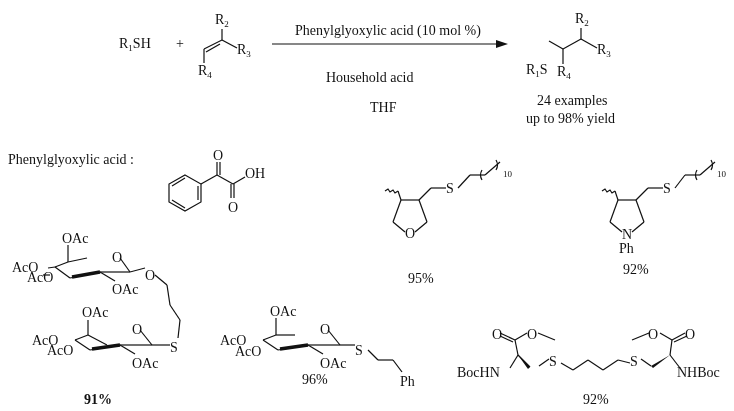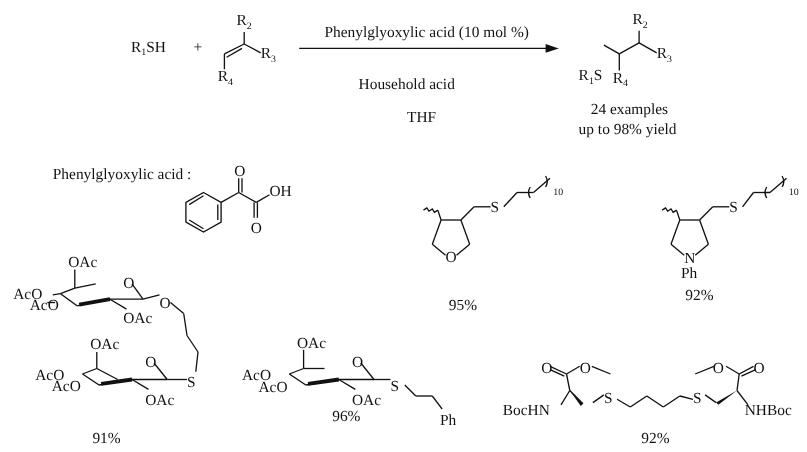--- a/index.html
+++ b/index.html
@@ -57,21 +57,21 @@
   </g>
 </svg>
 <div class="abs t" style="left:526px;top:32px;margin-top:30px;"><span>R</span><sub>1</sub><span>S</span></div>
 <div class="abs t" style="left:575px;top:11px;"><span>R</span><sub>2</sub></div>
 <div class="abs t" style="left:597px;top:42px;"><span>R</span><sub>3</sub></div>
 <div class="abs t" style="left:557px;top:64px;"><span>R</span><sub>4</sub></div>
 </div>
 <div class="abs t" style="left:537px;top:93px;">24 examples</div>
 <div class="abs t" style="left:526px;top:111px;text-align:center;">up to 98% yield</div>
 
-<div class="abs t" style="left:8px;top:152px;margin-left:40px;">Phenylglyoxylic acid :</div>
+<div class="abs t" style="left:8px;top:152px;">Phenylglyoxylic acid :</div>
 <div>
 <svg width="734" height="411">
   <g stroke="#111" stroke-width="1.2" fill="none">
 
     <polygon points="185,175 201,184 201,202 185,211 169,202 169,184"></polygon>
     <line x1="172" y1="186" x2="185" y2="178"></line>
     <line x1="198" y1="186" x2="198" y2="200"></line>
     <line x1="172" y1="200" x2="185" y2="208"></line>
 
     <line x1="201" y1="184" x2="217" y2="175"></line>
@@ -181,21 +181,21 @@
   <text class="lbl" x="112" y="262">O</text>
   <text class="lbl" x="112" y="294">OAc</text>
   <text class="lbl" x="145" y="280">O</text>
   <text class="lbl" x="82" y="317">OAc</text>
   <text class="lbl" x="32" y="345">AcO</text>
   <text class="lbl" x="47" y="355">AcO</text>
   <text class="lbl" x="132" y="334">O</text>
   <text class="lbl" x="132" y="368">OAc</text>
   <text class="lbl" x="170" y="352">S</text>
 </svg>
-<div class="abs t" style="left:84px;top:392px;">91%</div>
+<div class="abs t" style="left:84px;top:392px;font-weight:bold;">91%</div>
 </div>
 
 <div>
 <svg width="734" height="411">
   <g stroke="#111" stroke-width="1.2" fill="none">
     <line x1="276" y1="318" x2="276" y2="335"></line>
     <line x1="276" y1="335" x2="295" y2="335"></line>
     <line x1="263" y1="340" x2="276" y2="335"></line>
     <line x1="263" y1="340" x2="278" y2="350"></line>
     <line x1="278" y1="350" x2="308" y2="345"></line>

